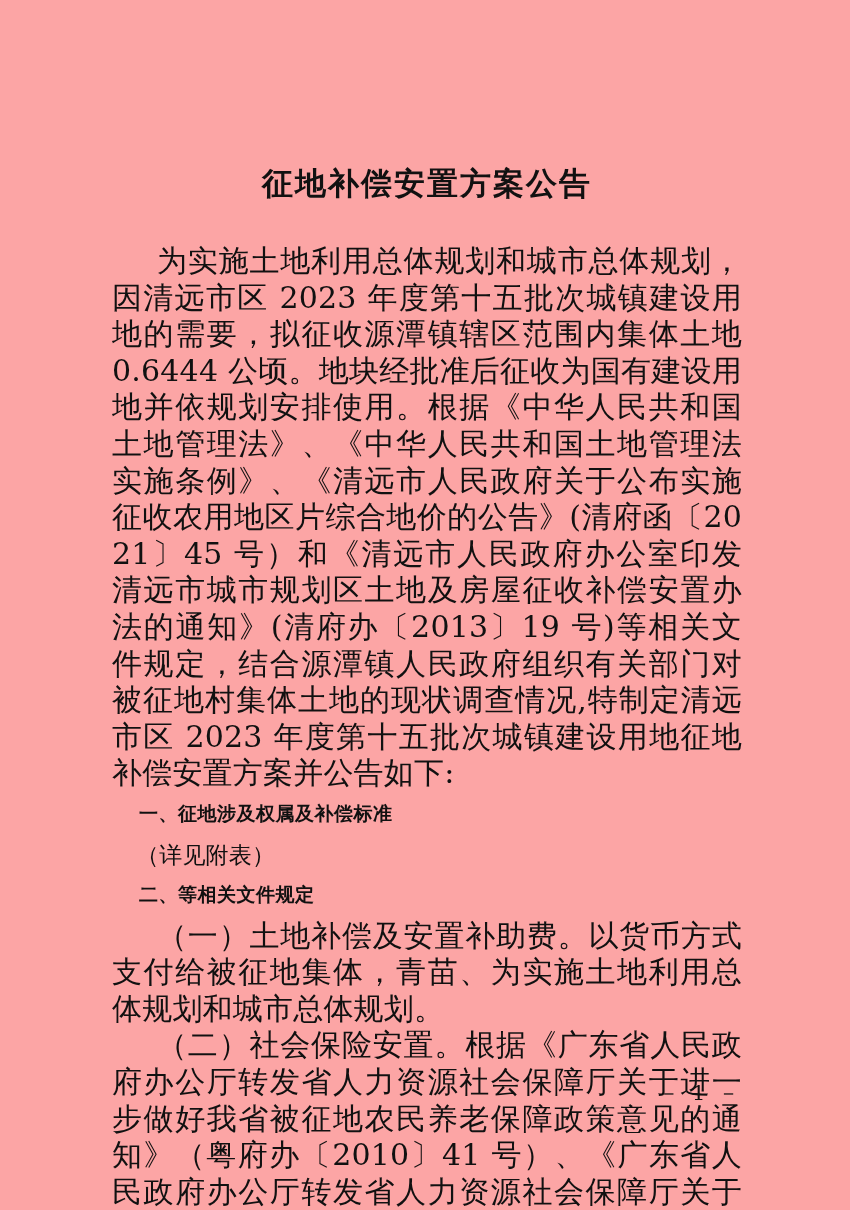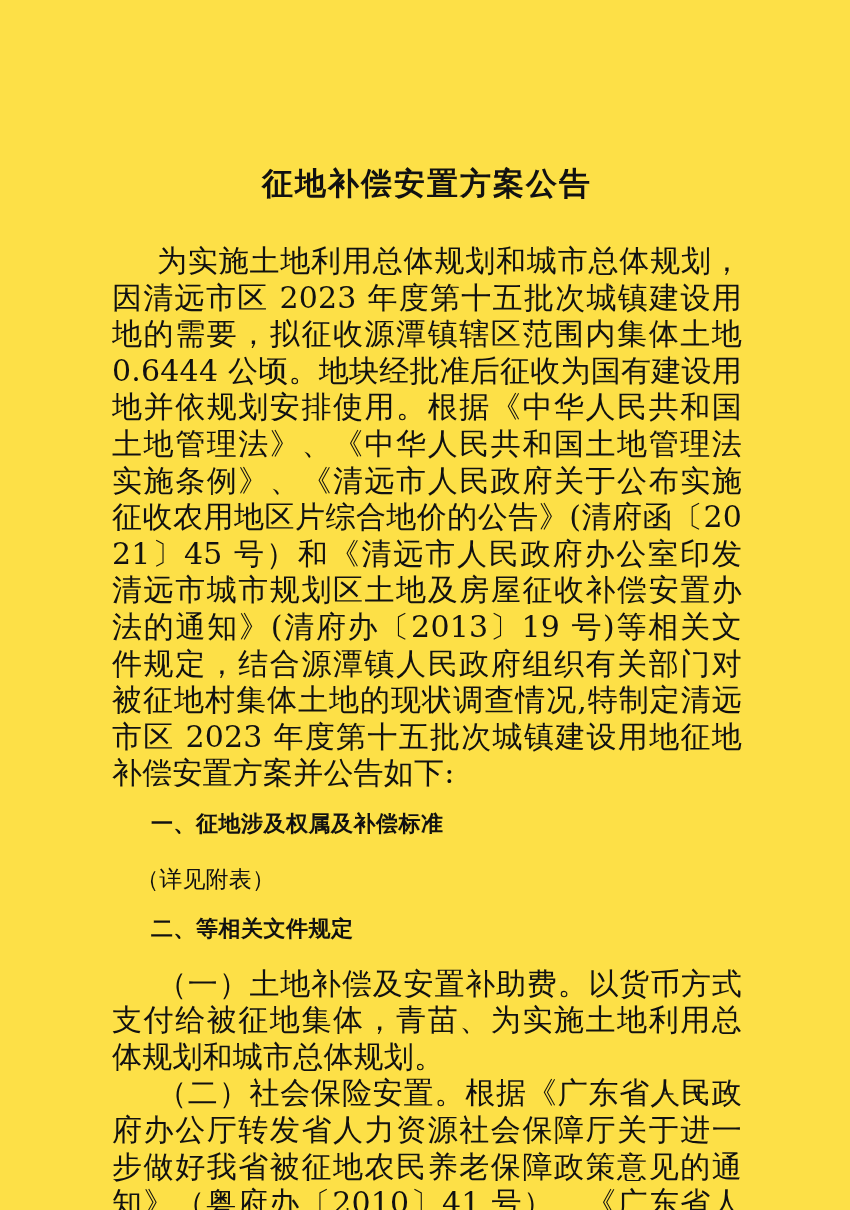--- a/index.html
+++ b/index.html
@@ -8,21 +8,21 @@
     background: #ffffff;
   }
   body {
     font-family: "DejaVu Serif", "Liberation Serif", serif;
     color: #111111;
   }
   .page {
     position: relative;
     width: 850px;
     height: 1210px;
-    background: #fde047;
+    background: #fca5a5;
     overflow: hidden;
     box-sizing: border-box;
   }
   .content {
     position: absolute;
     left: 112px;
     top: 0;
     width: 630px;
   }
   .doc-title {
@@ -54,28 +54,28 @@
     text-align-last: left;
     text-justify: inter-ideograph;
     letter-spacing: 0.2px;
     word-break: break-all;
     font-family: "DejaVu Serif", "Liberation Serif", serif;
   }
   p.indent2 {
     text-indent: 45px;
   }
   p.heading {
-    margin: 16px;
+    margin: 4px;
     padding: 0;
-    font-size: 22px;
+    font-size: 19px;
     line-height: 36.6px;
     font-weight: bold;
     text-indent: 23px;
     letter-spacing: 0.5px;
-    font-family: Liberation Mono, monospace;
+    font-family: Liberation Serif, serif;
   }
   p.subline {
     margin: 1px;
     padding: 0;
     font-size: 23px;
     line-height: 36.6px;
     text-indent: 23px;
     letter-spacing: 0.2px;
     font-family: "DejaVu Serif", "Liberation Serif", serif;
   }

